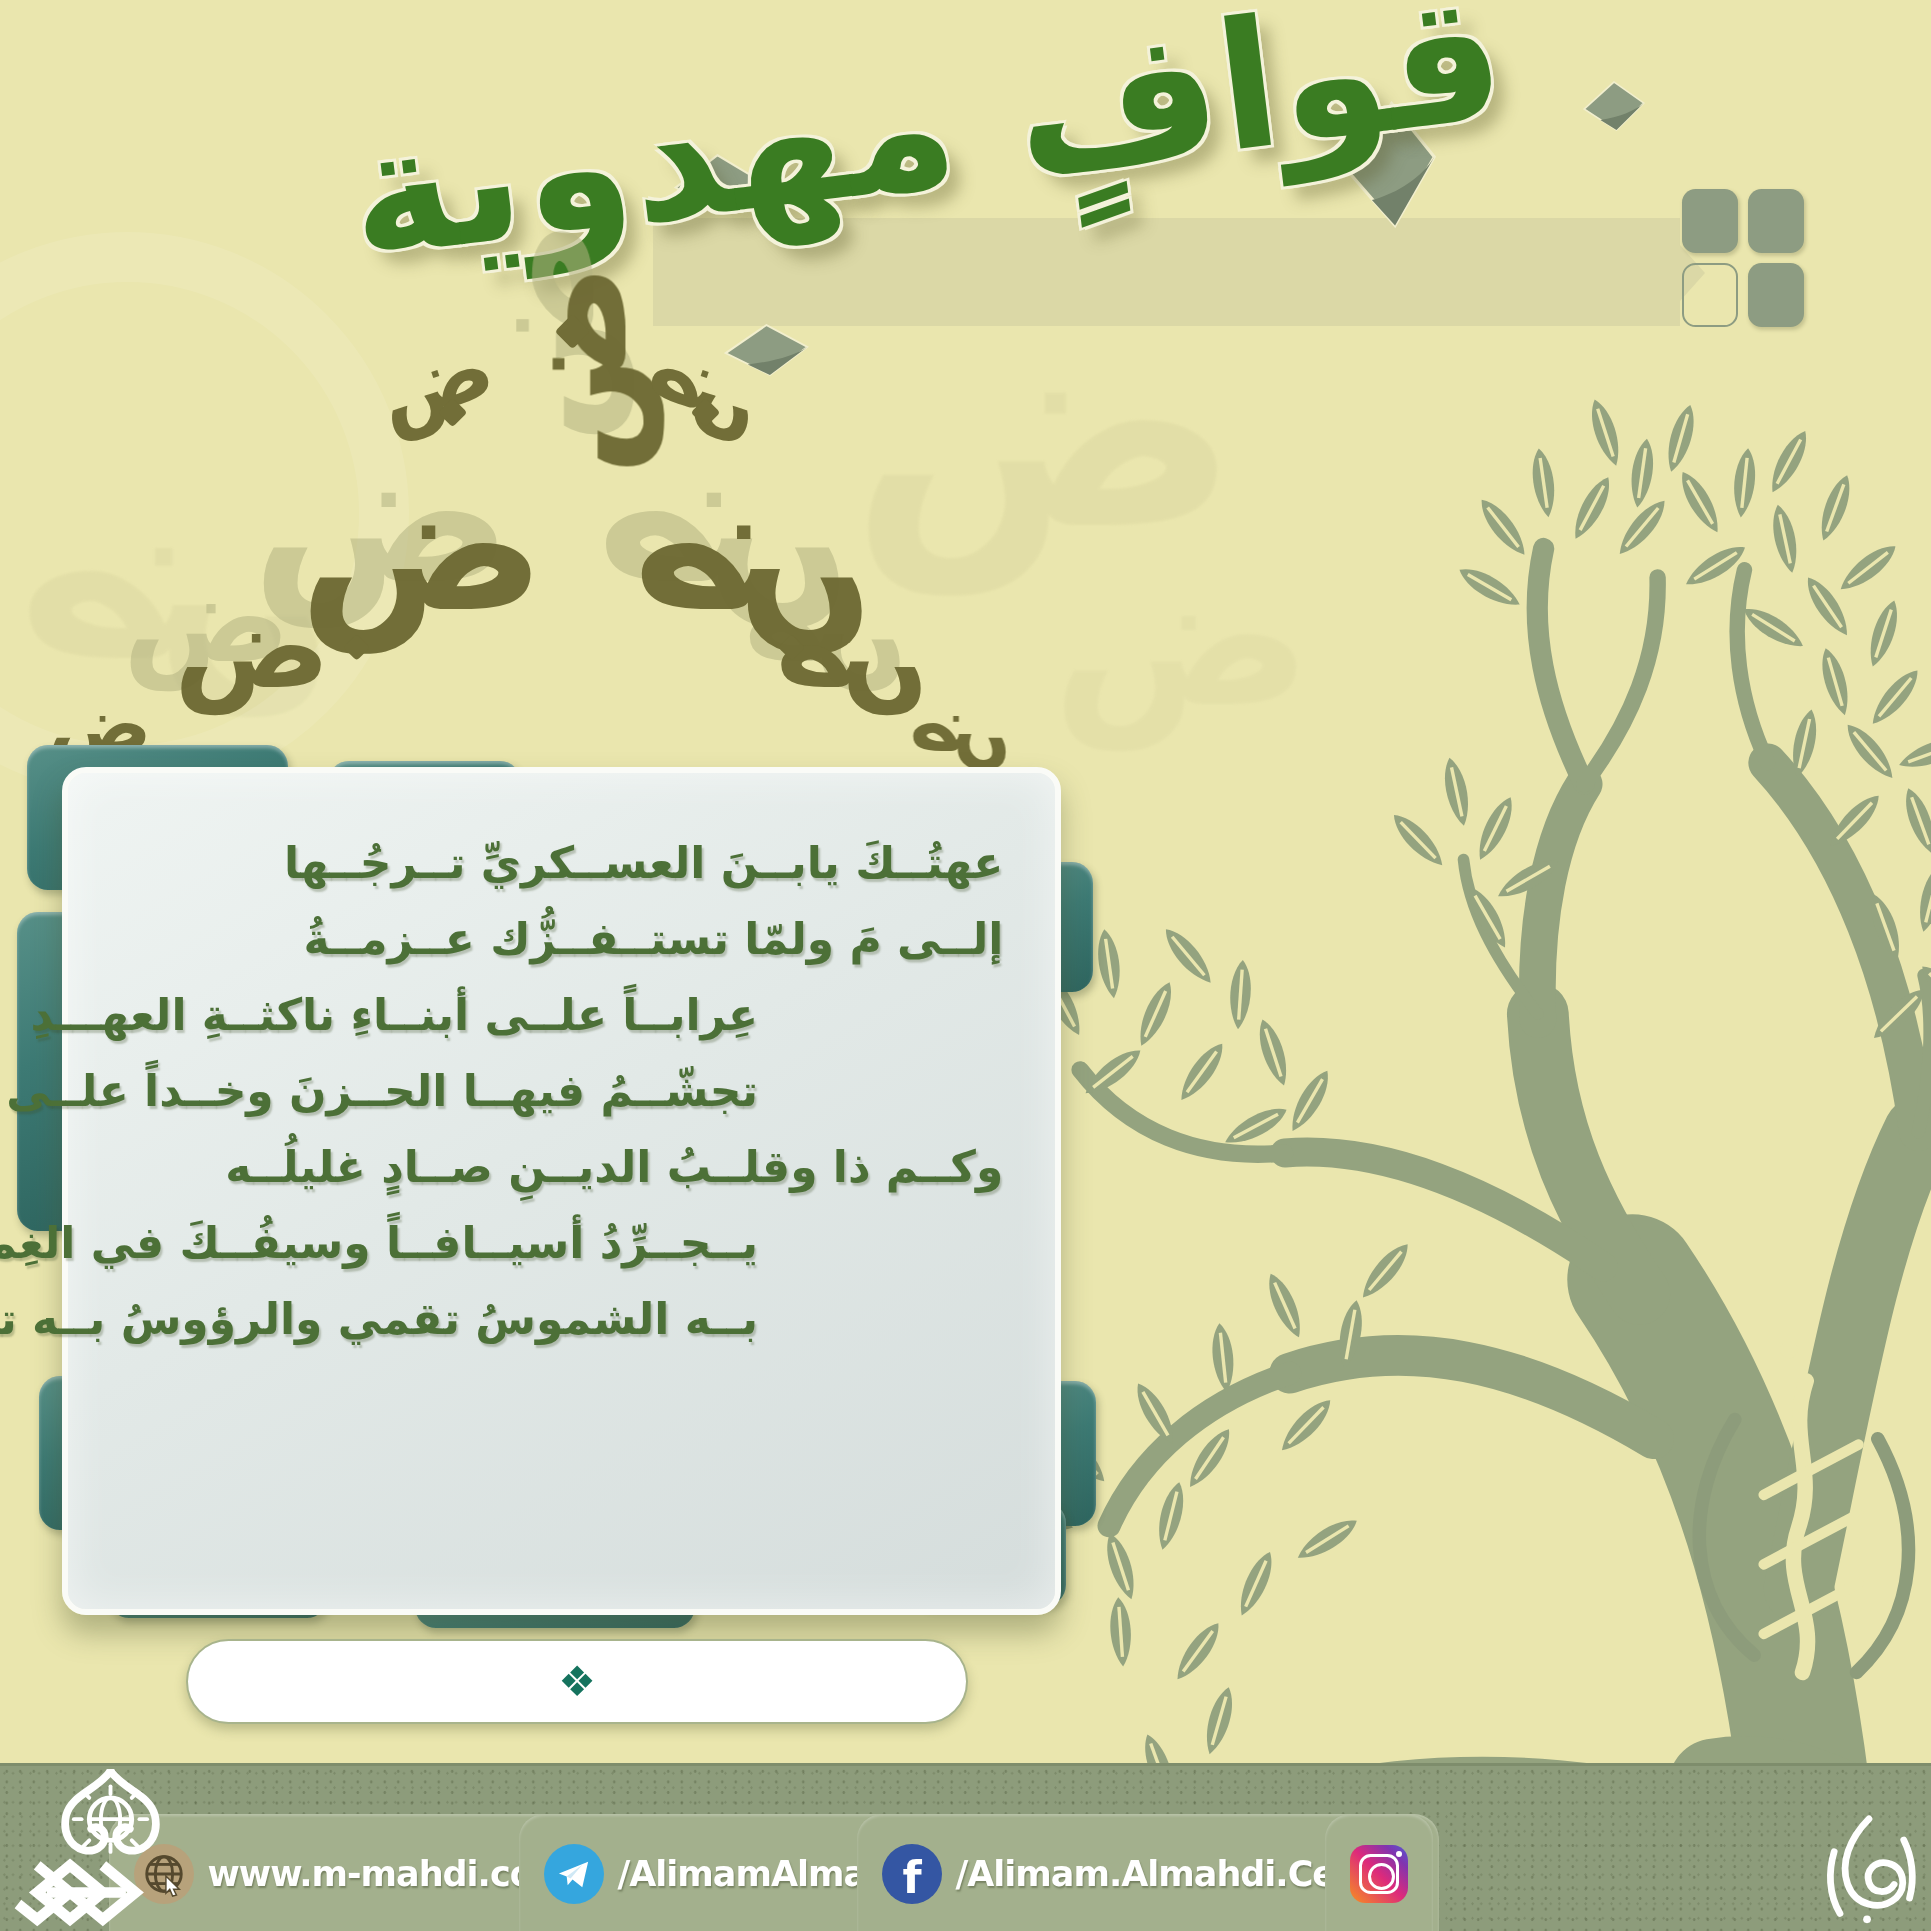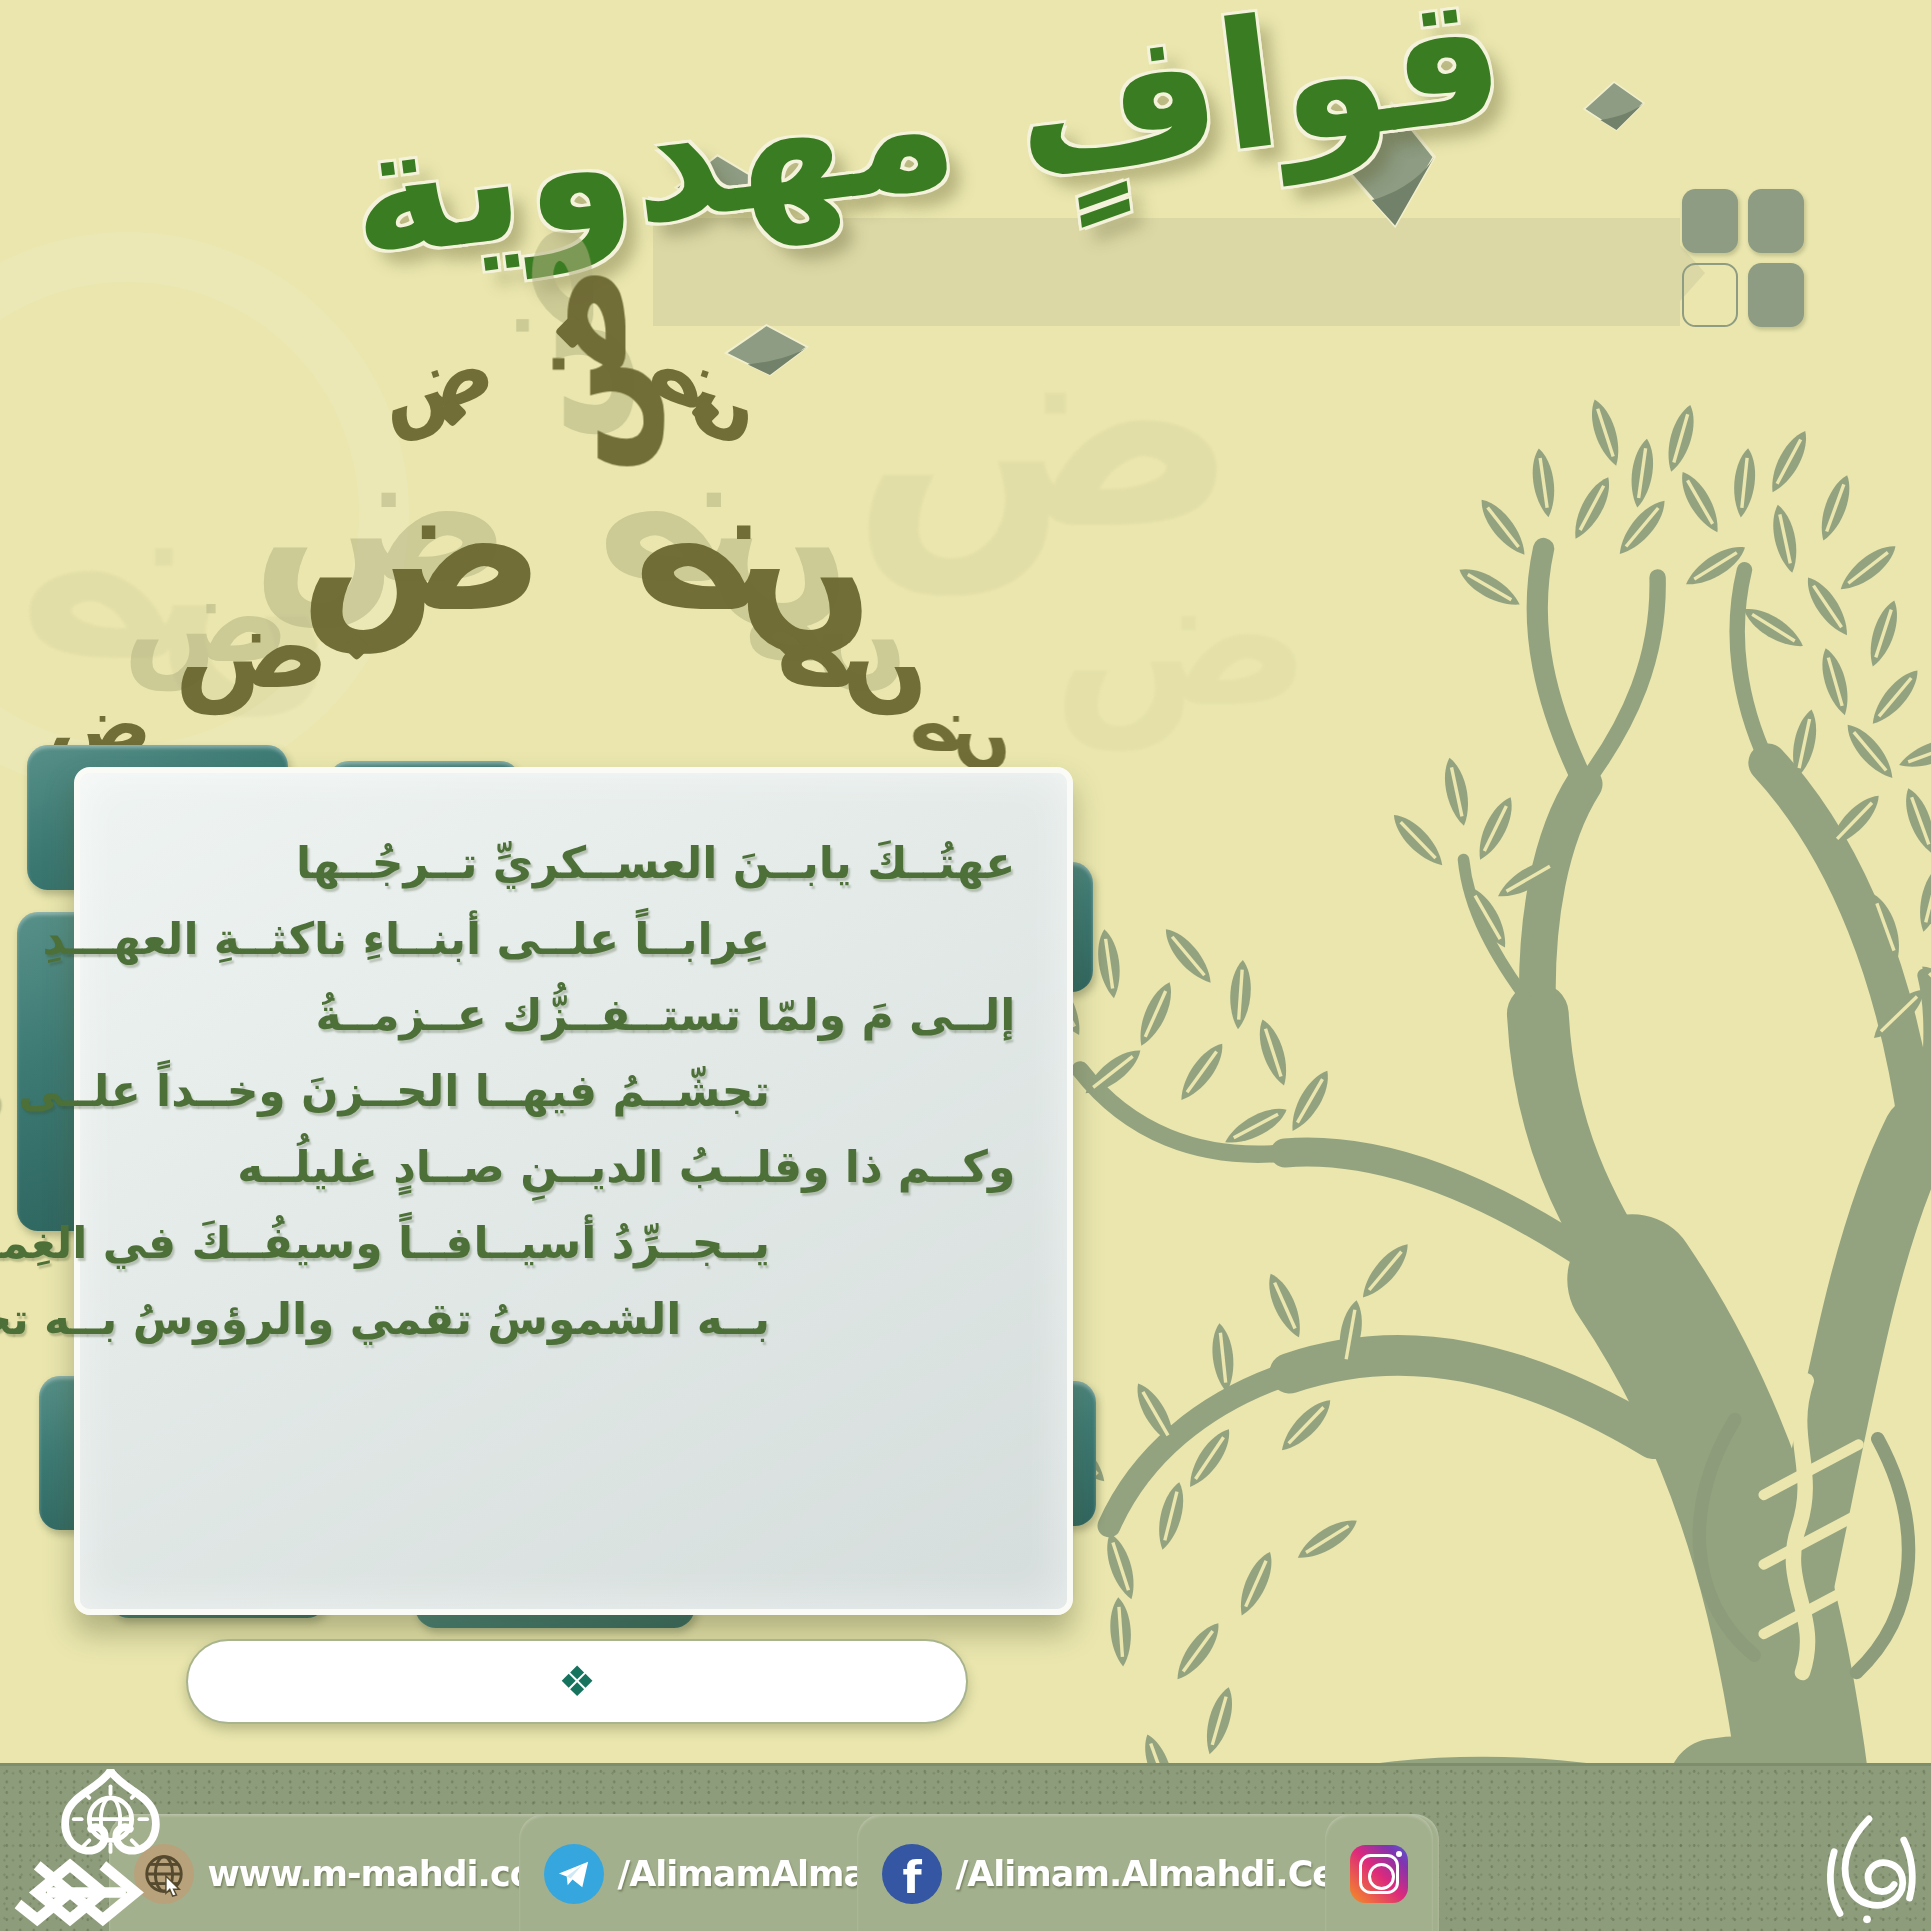--- a/index.html
+++ b/index.html
@@ -31,24 +31,23 @@
   .orn.echo{color:#b3b382;opacity:.55;transform:translate(-29px,-25px) scale(1.03);}
   .orn.main{color:#6c6832;opacity:.95;}
   .orn .dot{background:currentColor;border-radius:3.9px;}
   
   .teal{position:absolute;border-radius:21px;
     background:linear-gradient(160deg,#579088 0%,#3d7a74 45%,#2e655f 100%);
     box-shadow:inset 0 2.9px 3.9px rgba(255,255,255,.35), 2.9px 4.8px 7.7px rgba(70,80,50,.3);}
   
   .poem-box{
     position:absolute;left:62px;top:767px;width:987px;height:836px;
-    border:6.8px solid #fafbf7;border-radius:16px;
+    border:6.8px solid #fafbf7;border-radius:24px;
     background:linear-gradient(150deg,#eff4f2 0%,#e2e9e7 45%,#d5dddc 100%);
     box-shadow:0 17.4px 29px rgba(80,90,50,.38), inset 0 0 44px rgba(255,255,255,.55);
-    margin-left:12px;
   }
   .poem-lines{position:absolute;top:52px;left:33px;right:44px;}
   .poem-line{
     direction:rtl;text-align:right;white-space:nowrap;height:76px;line-height:76px;
     font-size:44px;font-weight:bold;color:#4c7037;
     text-shadow:1.9px 2.9px 1.9px rgba(60,80,40,.28);
   }
   .poem-line.even{padding-left:0;padding-right:253px;}
   .poem-line.odd{padding-right:7.7px;}
   
@@ -261,22 +260,22 @@
   <div class="teal" style="left:17.4px;top:912px;width:87px;height:319px;"></div>
   <div class="teal" style="left:39px;top:1376px;width:97px;height:154px;"></div>
   <div class="teal" style="left:975px;top:1381px;width:121px;height:145px;"></div>
   <div class="teal" style="left:108px;top:1533px;width:220px;height:85px;"></div>
   <div class="teal" style="left:415px;top:1560px;width:280px;height:68px;"></div>
   <div class="teal" style="left:912px;top:1502px;width:154px;height:104px;"></div>
 
   <div class="poem-box">
     <div class="poem-lines">
       <div class="poem-line odd">عهتُــكَ يابــنَ العســكريِّ تــرجُــها</div>
+      <div class="poem-line odd">إلــى مَ ولمّا تستــفــزُّك عــزمــةُ</div>
       <div class="poem-line even">عِرابــاً علــى أبنــاءِ ناكثــةِ العهـــدِ</div>
-      <div class="poem-line odd">إلــى مَ ولمّا تستــفــزُّك عــزمــةُ</div>
       <div class="poem-line even">تجشّــمُ فيهــا الحــزنَ وخــداً علــى وخــدِ</div>
       <div class="poem-line odd">وكــم ذا وقلــبُ الديــنِ صــادٍ غليلُــه</div>
       <div class="poem-line even">يــجــرِّدُ أسيــافــاً وسيفُــكَ في الغِمــدِ</div>
       <div class="poem-line even">بــه الشموسُ تقمي والرؤوسُ بــه تخدي</div>
     </div>
   </div>
 
   <div class="author-pill">
     <span class="marker">❖</span>
   </div>

